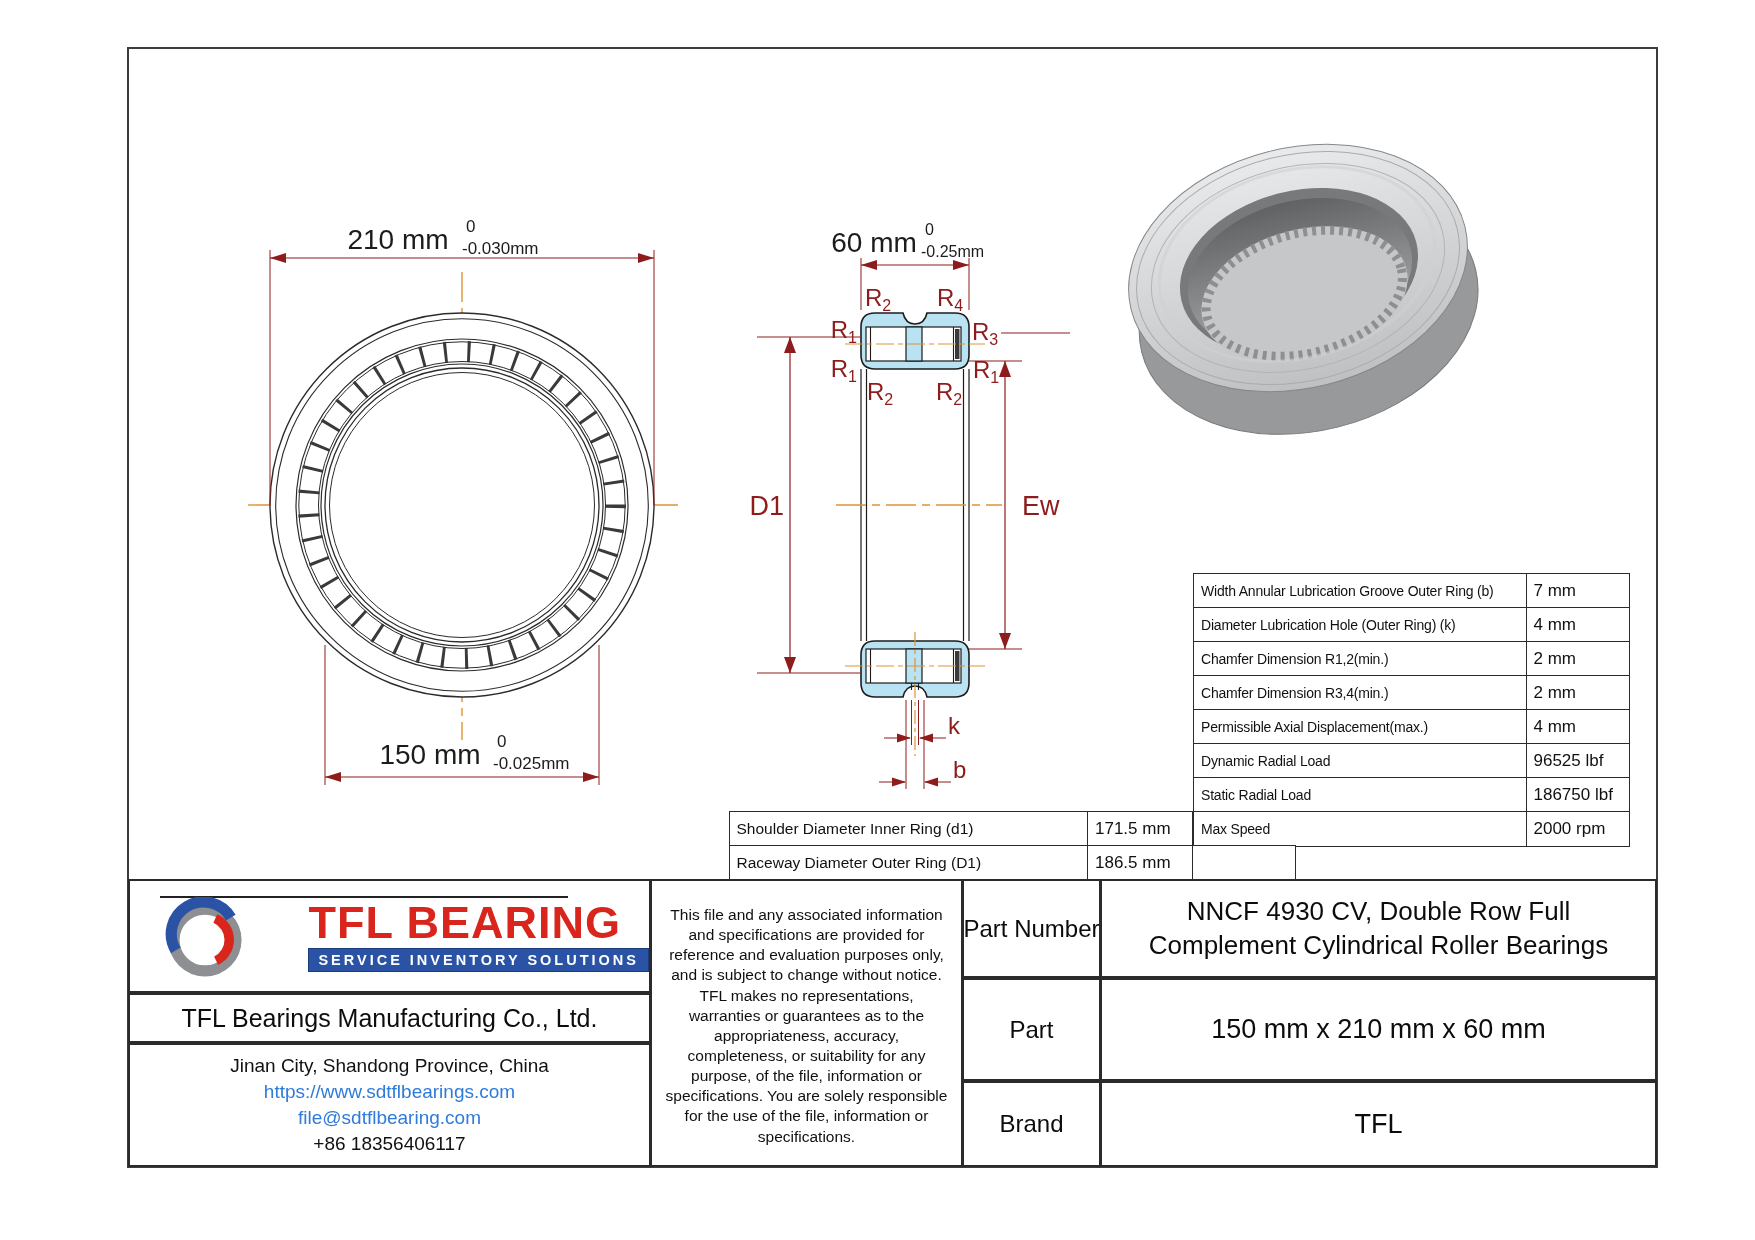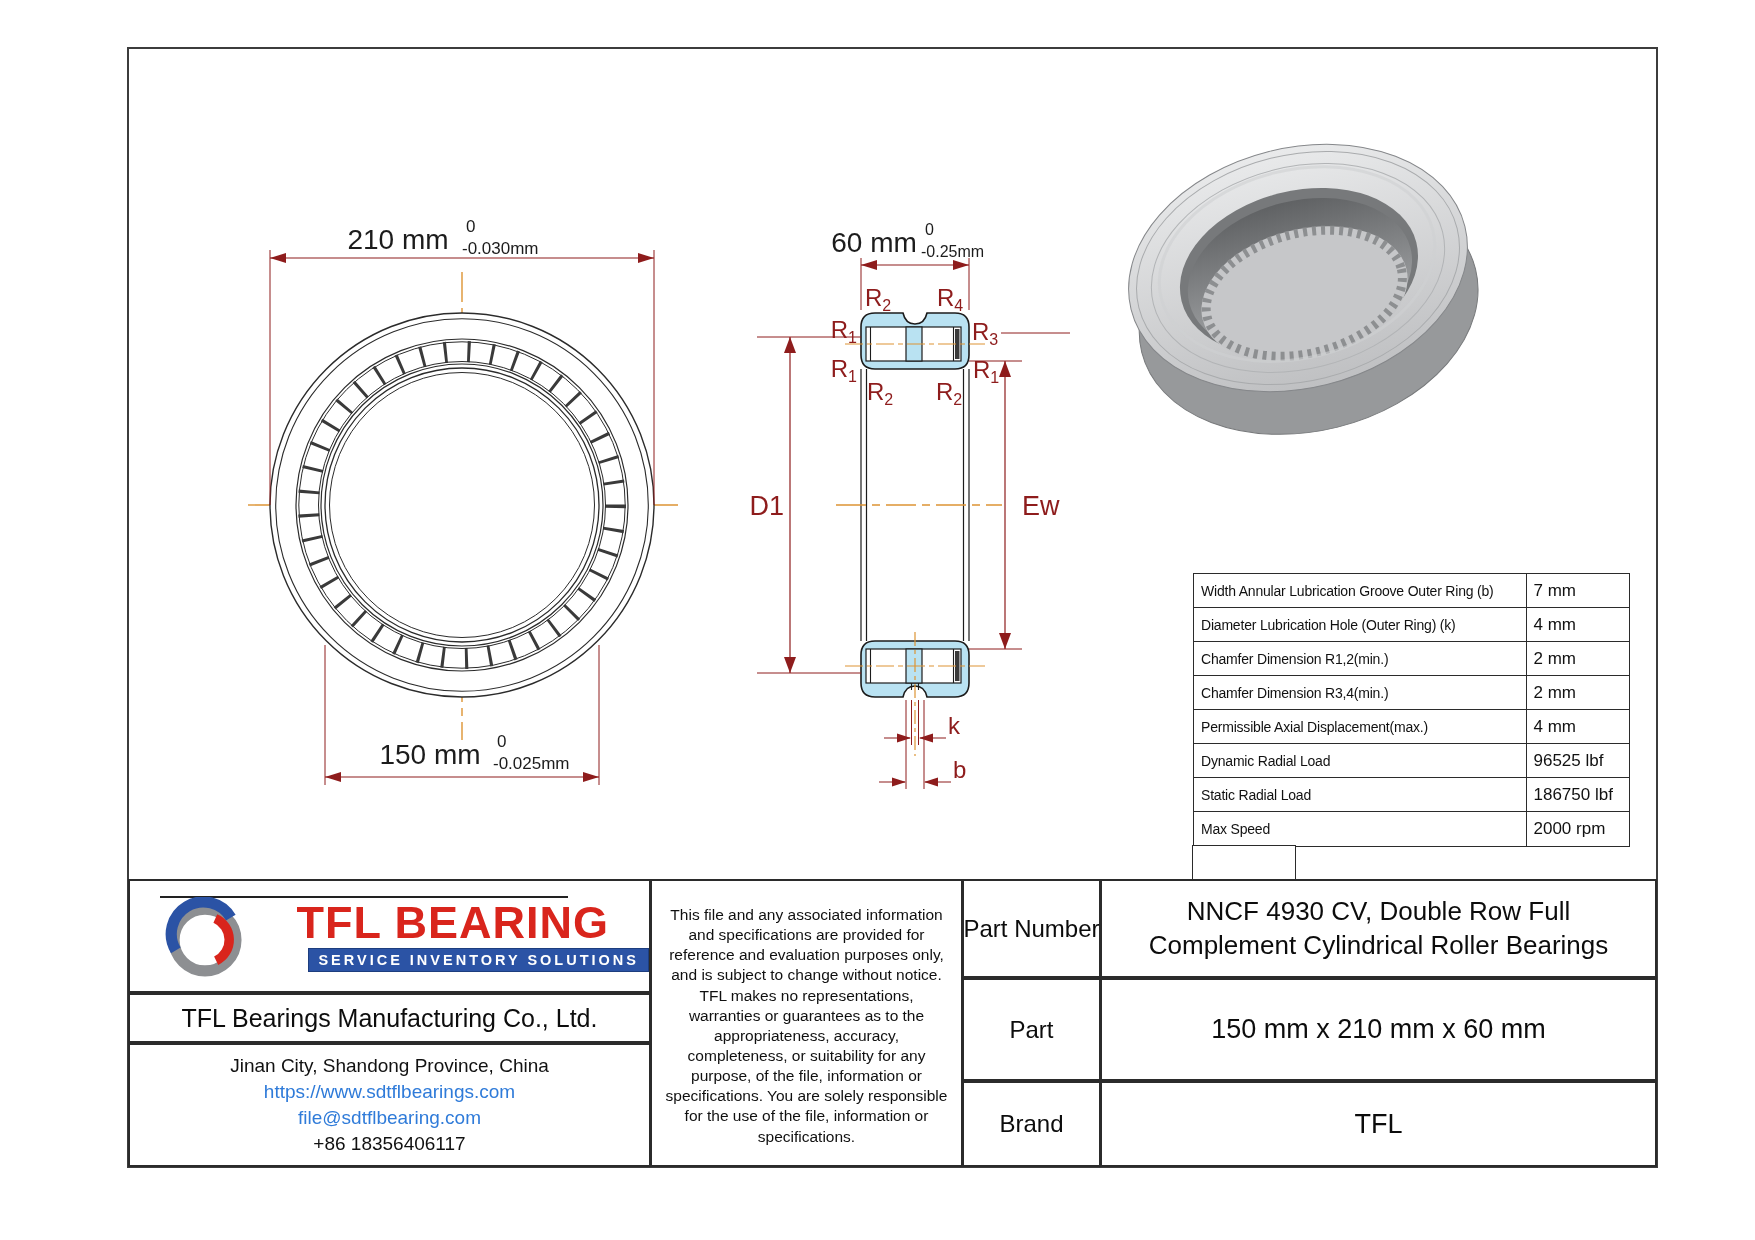--- a/index.html
+++ b/index.html
@@ -14,21 +14,21 @@
   .st-cell.val{margin-left:-1.5px;font-size:17px;color:#111;}
   .spec .st-cell.lbl{width:334px;font-size:14px;white-space:nowrap;letter-spacing:-0.2px;color:#111;}
   .spec .st-cell.val{width:104px;}
   .mini .st-cell.lbl{width:360px;font-size:15.5px;white-space:nowrap;color:#111;}
   .mini .st-cell.val{width:106px;}
   
   .logo-cell{flex-direction:row;justify-content:space-between;}
   .logo-rule{position:absolute;left:30px;top:15px;width:408px;border-top:2px solid #222;}
   .logo-text{display:flex;flex-direction:column;align-items:flex-start;margin-left:14px;}
   .logo-name{font-size:45px;font-weight:800;color:#d9251c;letter-spacing:1px;line-height:46px;white-space:nowrap;}
-  .logo-tag{margin-top:2px;background:#2b53a5;color:#fff;font-size:14.5px;font-weight:700;letter-spacing:3px;padding:3px 9px;white-space:nowrap;border:1px solid #1d3d7e;margin-left:12px;}
+  .logo-tag{margin-top:2px;background:#2b53a5;color:#fff;font-size:14.5px;font-weight:700;letter-spacing:3px;padding:3px 9px;white-space:nowrap;border:1px solid #1d3d7e;}
   .company{font-size:25px;color:#0d0d0d;white-space:nowrap;}
   .contact{flex-direction:column;gap:4px;font-size:19px;color:#111;}
   .contact .lnk{color:#2f7bd9;}
   .disc{font-size:15.5px;line-height:1.3;color:#101010;text-align:center;align-items:flex-start;padding:24px 10px;}
   .pn-label{font-size:24px;color:#0c0c0c;white-space:nowrap;}
   .pn-value{flex-direction:column;font-size:26px;color:#0c0c0c;line-height:1.3;}
   .big-value{font-size:27px;color:#0c0c0c;}
 </style>
 </head>
 <body>
@@ -207,20 +207,30 @@
       </div>
     <div class="st-row">
         <div class="st-cell lbl">Max Speed</div>
         <div class="st-cell val">2000 rpm</div>
       </div>
     <div class="st-row">
         <div class="st-cell val"></div>
       </div>
   </div>
 
+  <div class="ftable mini" style="left:728.5px;top:811px;">
+    <div class="st-row">
+        <div class="st-cell lbl">Shoulder Diameter Inner Ring  (d1)</div>
+        <div class="st-cell val">171.5 mm</div>
+      </div>
+    <div class="st-row">
+        <div class="st-cell lbl">Raceway Diameter Outer Ring  (D1)</div>
+        <div class="st-cell val">186.5 mm</div>
+      </div>
+  </div>
 
   <div class="cell logo-cell" style="left:128px;top:879px;width:523px;height:114px;">
     <div class="logo-rule"></div>
     <svg width="86" height="86" viewBox="0 0 100 100" style="position:relative;margin-left:32px;top:4px;">
       <circle cx="50" cy="50" r="36" fill="none" stroke="#8d8f92" stroke-width="13"></circle>
       <path d="M 80,24 A 36 36 0 1 0 16,62" fill="none" stroke="#2b53a5" stroke-width="13"></path>
       <path d="M 62,25 A 27 27 0 0 1 63,74" fill="none" stroke="#d9251c" stroke-width="11"></path>
       <circle cx="50" cy="50" r="19" fill="#ffffff"></circle>
     </svg>
     <div class="logo-text">

